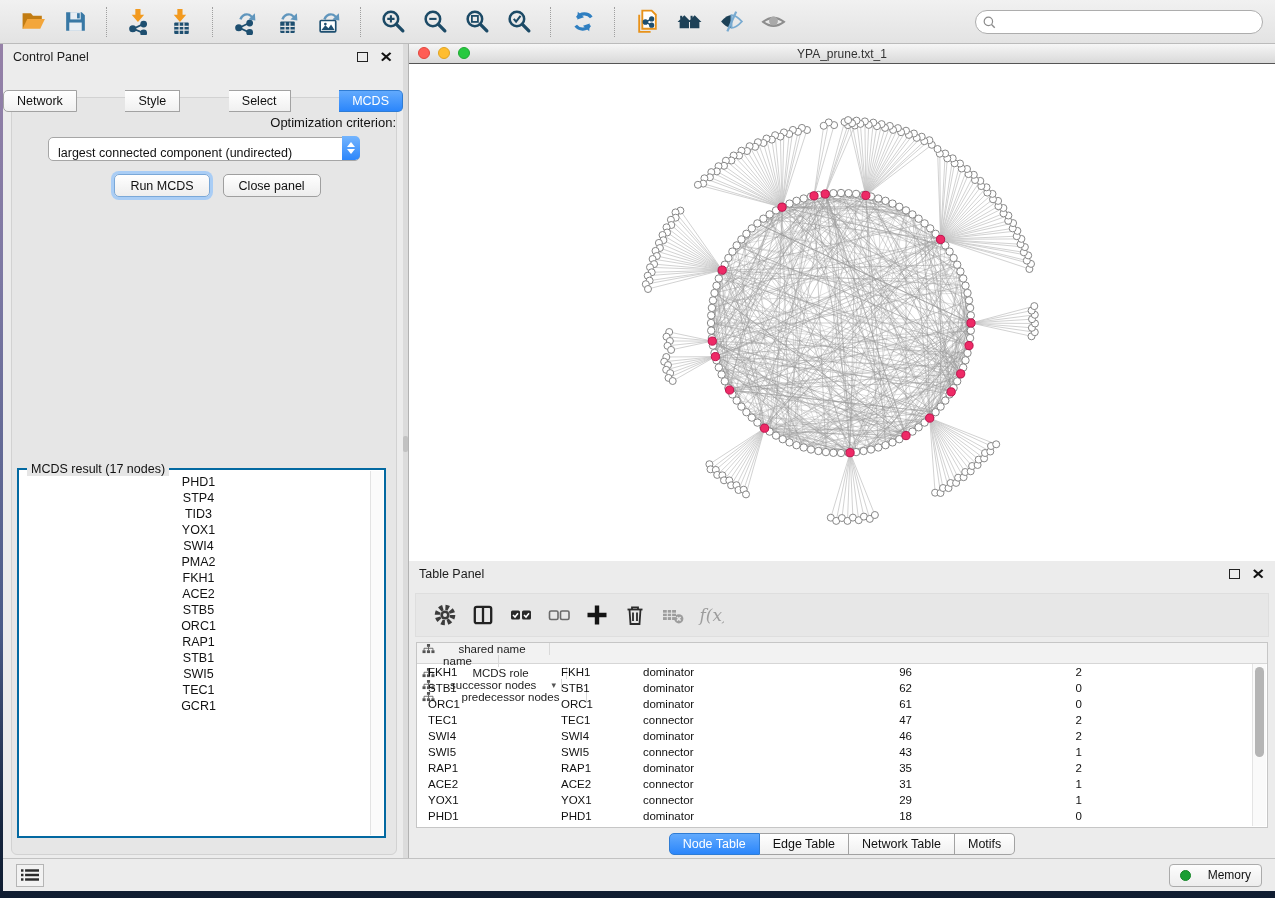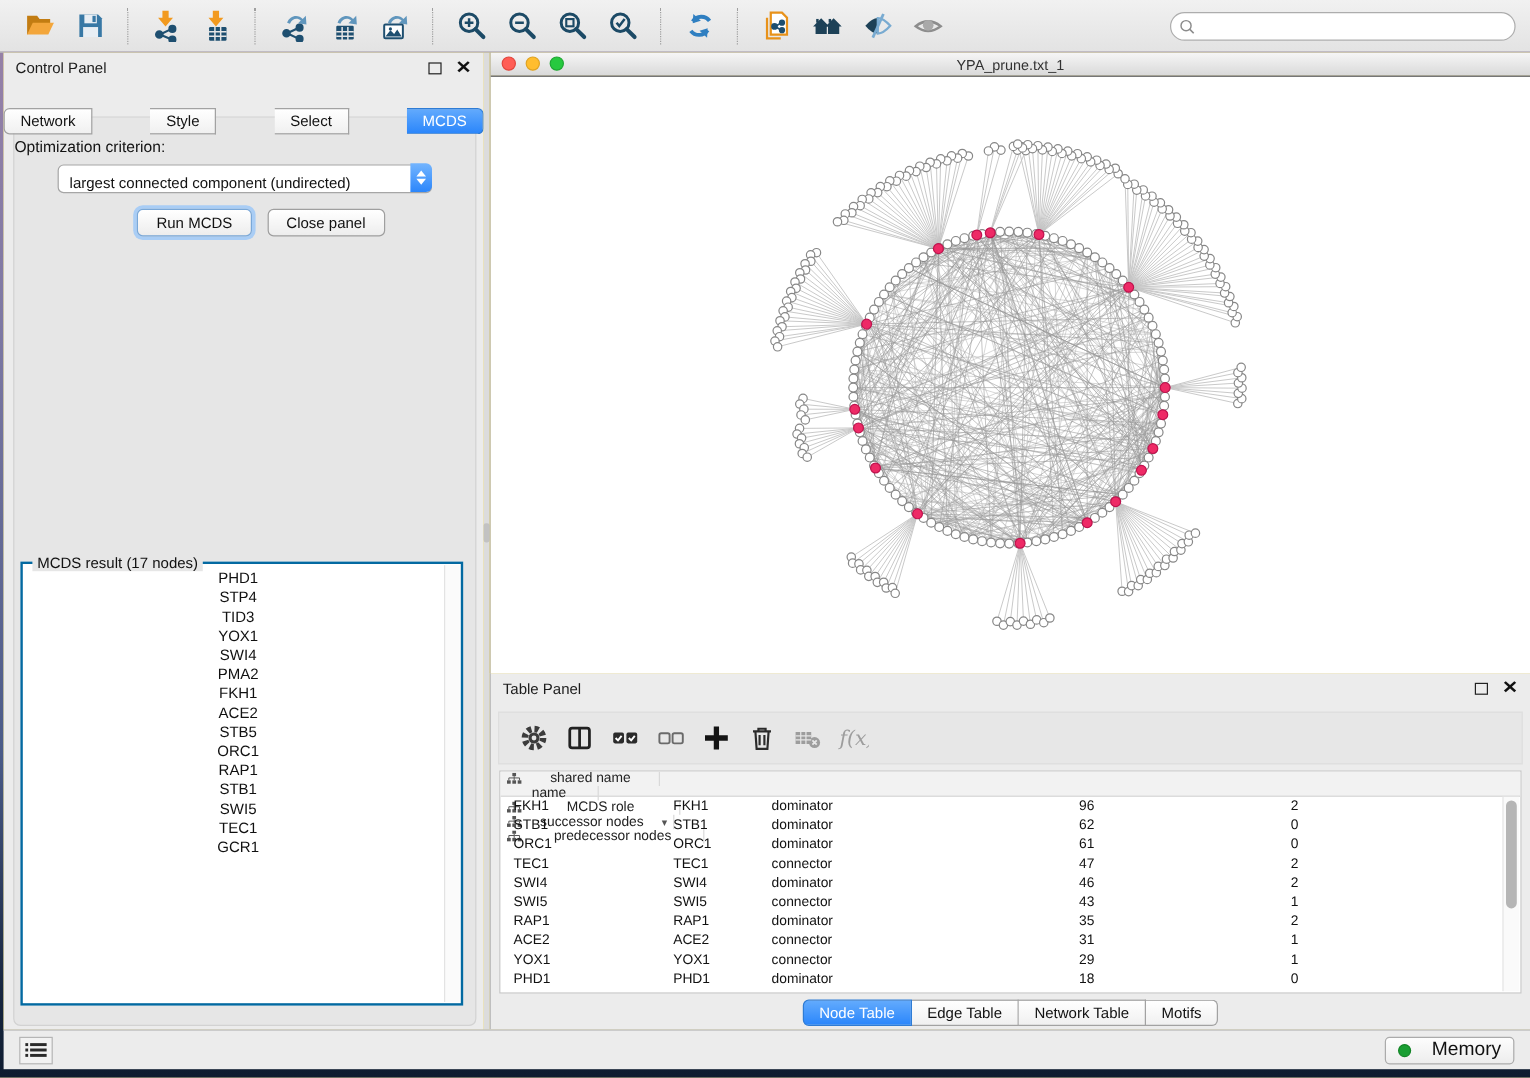--- a/index.html
+++ b/index.html
@@ -15,38 +15,38 @@
   .tb-icons{display:flex;align-items:center;}
   .tb-btn{width:36px;height:34px;border:none;background:transparent;display:flex;align-items:center;justify-content:center;padding:0;margin:0 3px;}
   .tb-ico{width:27px;height:27px;display:block;}
   .tb-ico svg{width:27px;height:27px;display:block;}
   .tb-sep{width:1px;height:30px;border-left:1px dotted #9f9f9f;margin:0 10px;}
   .search-wrap{margin-left:auto;position:relative;}
   .search-wrap svg{position:absolute;left:7px;top:5px;width:15px;height:15px;}
   .search-input{width:288px;height:24px;box-sizing:border-box;border:1px solid #adadad;border-radius:13px;
     background:#fff;padding:0 10px 0 27px;font-size:12px;outline:none;}
   
-  .content{position:absolute;top:44px;left:3px;right:0;bottom:40px;display:flex;background:#fde047;}
+  .content{position:absolute;top:44px;left:3px;right:0;bottom:40px;display:flex;background:#84cc16;}
   
   .control-panel{width:400px;position:relative;background:#ececec;flex:none;}
   .panel-head{height:26px;display:flex;align-items:center;padding:0 10px;}
   .panel-title{font-size:12.5px;color:#1c1c1c;}
   .panel-head .spacer{flex:1;}
   .float-ico{width:9px;height:8px;border:1.5px solid #222;display:inline-block;margin-right:12px;}
   .close-ico{font-size:16px;font-weight:bold;color:#111;line-height:10px;display:inline-block;transform:scaleY(.9);}
   .win-btn{border:none;background:transparent;padding:0;display:flex;align-items:center;}
   .cp-tabs{display:flex;justify-content:space-between;margin-top:20px;position:relative;z-index:2;}
   .seg-tab{height:22px;padding:0 13px;font-size:12.5px;color:#111;border:1px solid #a2a2a2;border-left:none;
     background:linear-gradient(#ffffff,#f0f0f0);cursor:default;}
   .seg-tab:first-child{border-left:1px solid #a2a2a2;border-radius:5px 0 0 5px;}
   .seg-tab:last-child{border-radius:0 5px 5px 0;}
   .seg-tab.active{background:linear-gradient(#62aafd,#2b86fb);color:#fff;border-color:#2f7cd4;}
   .cp-body{position:absolute;top:53px;left:8px;right:6px;bottom:3px;background:#e6e6e6;
     border:1px solid #d2d2d2;border-radius:6px;}
-  .opt-label{margin-top:17px;text-align:left;font-size:13px;color:#111;}
+  .opt-label{margin-top:17px;text-align:right;font-size:13px;color:#111;}
   .dropdown{margin:7px 36px 0 36px;height:22px;border:1px solid #a6a6a6;border-radius:5px;background:#fff;
     display:flex;align-items:flex-end;}
   .dd-value{flex:1;font-size:12.5px;color:#111;padding-left:9px;white-space:nowrap;overflow:hidden;}
   .dd-step{width:18px;height:24px;margin-right:-1px;border-radius:0 5px 5px 0;
     background:linear-gradient(#74b5fe,#2c86fb);display:flex;flex-direction:column;align-items:center;justify-content:center;gap:2px;}
   .tri-up{width:0;height:0;border-left:4px solid transparent;border-right:4px solid transparent;border-bottom:5px solid #fff;}
   .tri-down{width:0;height:0;border-left:4px solid transparent;border-right:4px solid transparent;border-top:5px solid #fff;}
   .btn-row{display:flex;justify-content:center;gap:13px;margin-top:13px;}
   .push-btn{height:23px;padding:0 15px;font-size:12.5px;color:#111;border:1px solid #9f9f9f;border-radius:5px;
     background:linear-gradient(#ffffff,#ededed);}
@@ -90,21 +90,21 @@
   .td{box-sizing:border-box;font-size:11.5px;color:#111;white-space:nowrap;overflow:hidden;padding-left:11px;flex:none;}
   .td.num{text-align:right;padding-left:0;padding-right:15px;}
   .tbl-scroll{position:absolute;top:21px;right:1px;bottom:1px;width:13px;background:#fafafa;border-left:1px solid #e4e4e4;}
   .tbl-thumb{position:absolute;top:3px;left:2px;width:9px;height:90px;background:#b5b5b5;border-radius:5px;}
   .tp-tabs{position:absolute;bottom:3px;left:0;right:0;display:flex;justify-content:center;}
   
   .status-bar{position:absolute;left:3px;right:0;bottom:7px;height:33px;background:#ececec;border-top:1px solid #c2c2c2;
     display:flex;align-items:center;padding:0 13px;box-sizing:border-box;}
   .list-btn{width:28px;height:23px;border:1px solid #b5b5b5;background:#f2f2f2;display:flex;align-items:center;justify-content:center;padding:0;}
   .memory-btn{margin-left:auto;display:flex;align-items:center;gap:17px;height:23px;border:1px solid #ababab;border-radius:4px;
-    background:linear-gradient(#fdfdfd,#ededed);padding:0 10px;font-size:16px;color:#111;}
+    background:linear-gradient(#fdfdfd,#ededed);padding:0 10px;font-size:12px;color:#111;}
   .mem-dot{width:11px;height:11px;border-radius:50%;background:#1a9e33;border:1px solid #148527;box-sizing:border-box;}
 </style>
 </head>
 <body>
 
 <div class="toolbar">
   <div class="tb-icons">
       <button class="tb-btn">
         <span class="tb-ico">
           <svg viewBox="0 0 26 26">

